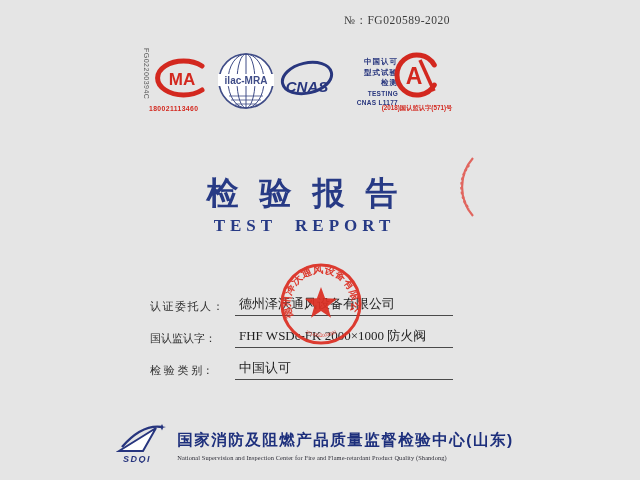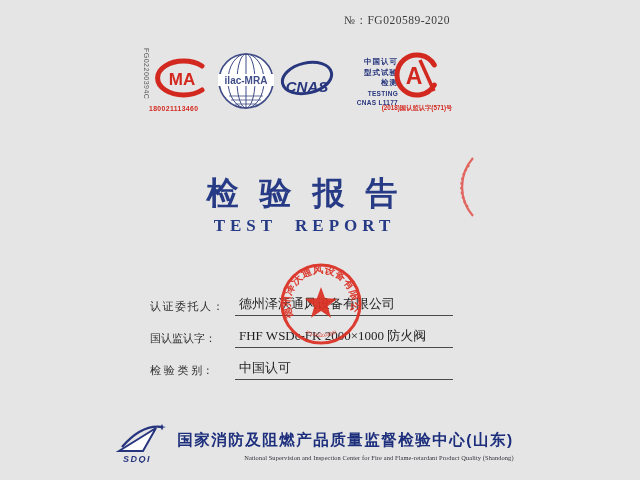--- a/index.html
+++ b/index.html
@@ -30,21 +30,21 @@
   .field-label{font-size:11px;color:#2f2f2f;white-space:pre;padding-bottom:2px;min-width:85px;}
   .row-0 .field-label{letter-spacing:1.5px;}
   .field-value{flex:1;font-size:13px;color:#1f1f1f;border-bottom:1px solid #4a4a4a;padding:0 2px 2px 4px;white-space:nowrap;}
 
   
   .seal{position:absolute;left:277px;top:258px;opacity:.93;}
   .edge-stamp{position:absolute;left:449px;top:156px;opacity:.85;}
 
   
   .footer{position:absolute;left:0;top:423px;width:604px;display:flex;justify-content:center;align-items:center;gap:9px;}
-  .footer-text{text-align:right;}
+  .footer-text{text-align:left;}
   .footer-cn{font-size:15.5px;font-weight:bold;color:#1d2f7c;letter-spacing:1.5px;font-family:"Liberation Sans",sans-serif;white-space:nowrap;}
   .footer-en{font-size:6.4px;color:#30303a;margin-top:3px;letter-spacing:.1px;white-space:nowrap;}
   .sdqi{flex:0 0 auto;margin-left:26px;}
 </style>
 </head>
 <body>
 
 <div id="page">
 
   <div class="report-no">№：FG020589-2020</div>

